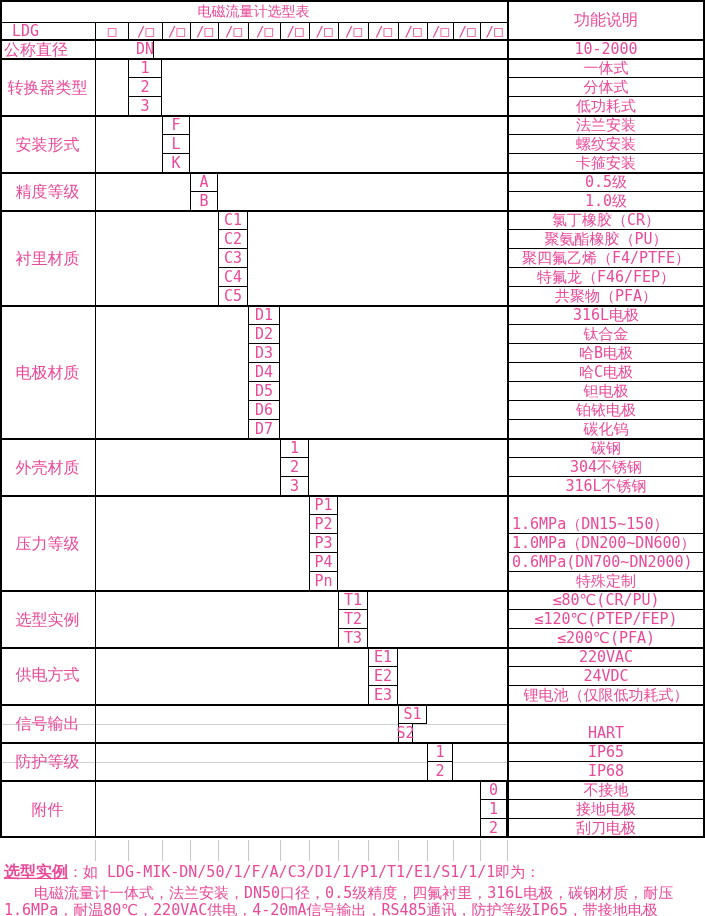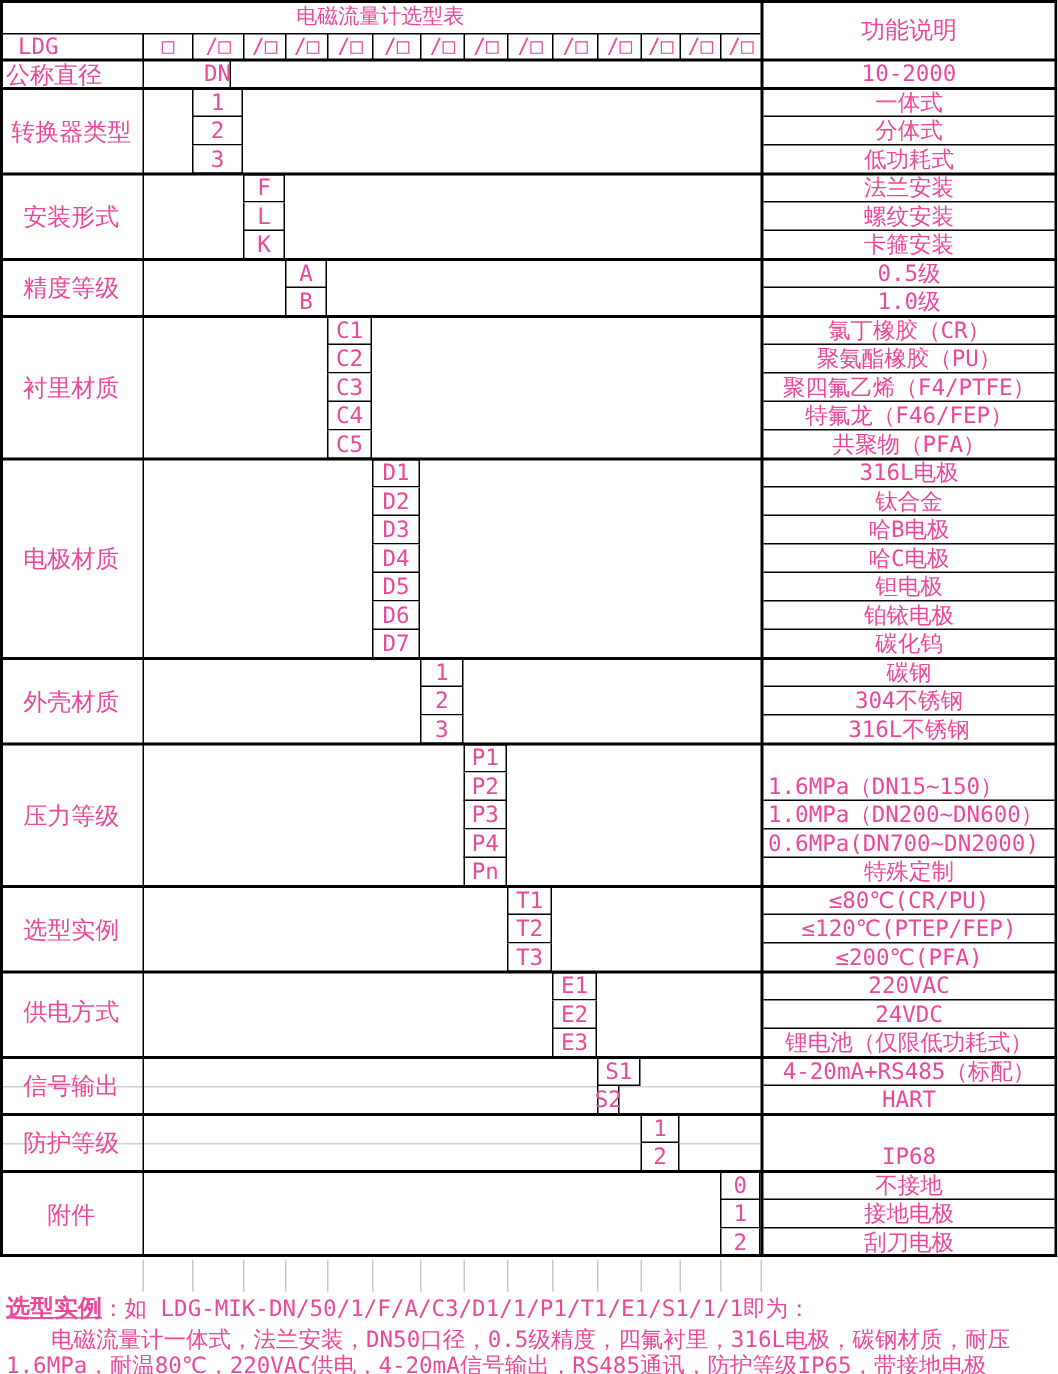--- a/index.html
+++ b/index.html
@@ -136,26 +136,26 @@
   <div class="c code" style="left:368px;top:648px;width:30px;height:19px">E1</div>
   <div class="c code nt" style="left:368px;top:667px;width:30px;height:19px">E2</div>
   <div class="c code nt" style="left:368px;top:686px;width:30px;height:19px">E3</div>
   <div class="c desc bb" style="top:648px;height:19px">220VAC</div>
   <div class="c desc bb" style="top:667px;height:19px">24VDC</div>
   <div class="c desc" style="top:686px;height:19px">锂电池（仅限低功耗式）</div>
 
   <div class="c lbl" style="top:705px;height:38px">信号输出</div>
   <div class="c code" style="left:398px;top:705px;width:29px;height:19px">S1</div>
   <div class="c code nt" style="left:398px;top:724px;width:15px;height:19px">S2</div>
-  <div class="c desc bb" style="top:705px;height:19px">4-20mA+RS485（标配）</div>
   <div class="c desc" style="top:724px;height:19px">HART</div>
 
   <div class="c lbl" style="top:743px;height:38px">防护等级</div>
   <div class="c code" style="left:427px;top:743px;width:26px;height:19px">1</div>
   <div class="c code nt" style="left:427px;top:762px;width:26px;height:19px">2</div>
+  <div class="c desc bb" style="top:743px;height:19px">IP65</div>
   <div class="c desc" style="top:762px;height:19px">IP68</div>
 
   <div class="c lbl" style="top:781px;height:57px">附件</div>
   <div class="c code" style="left:480px;top:781px;width:27px;height:19px">0</div>
   <div class="c code nt" style="left:480px;top:800px;width:27px;height:19px">1</div>
   <div class="c code nt" style="left:480px;top:819px;width:27px;height:19px">2</div>
   <div class="c desc bb" style="top:781px;height:19px">不接地</div>
   <div class="c desc bb" style="top:800px;height:19px">接地电极</div>
   <div class="c desc" style="top:819px;height:19px">刮刀电极</div>
 

